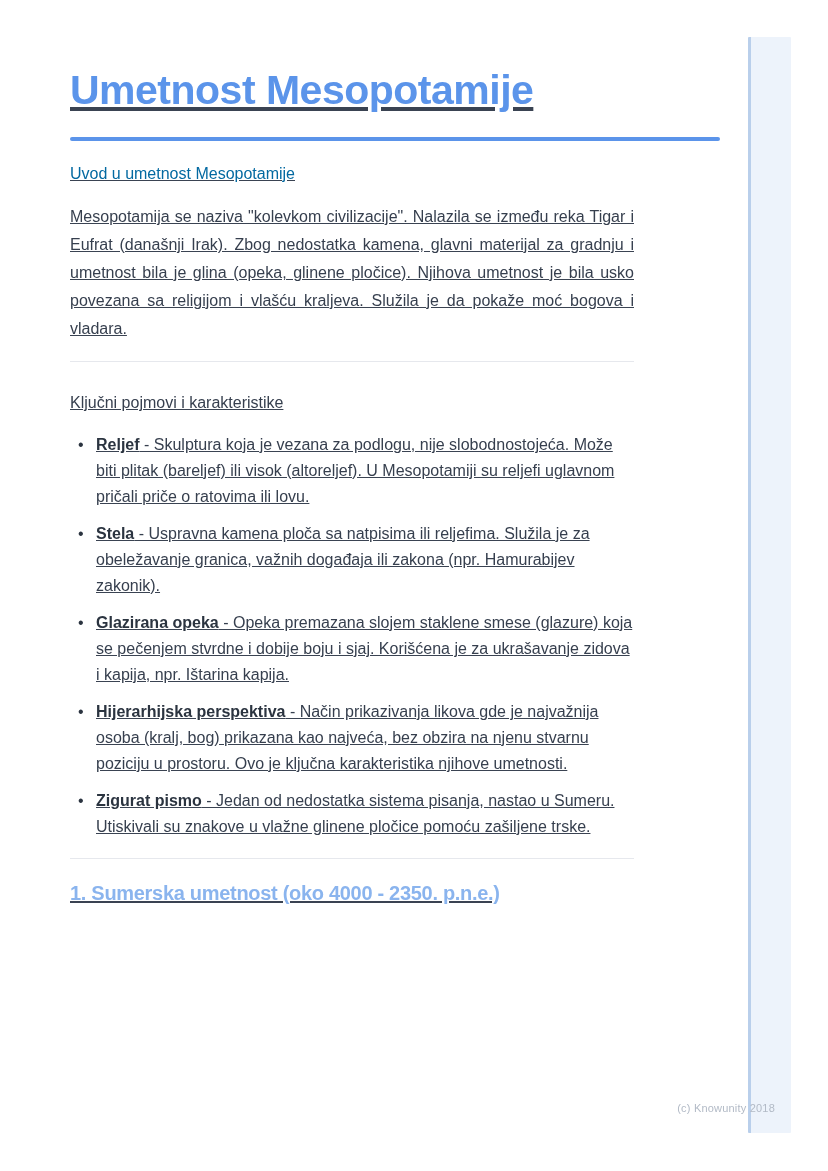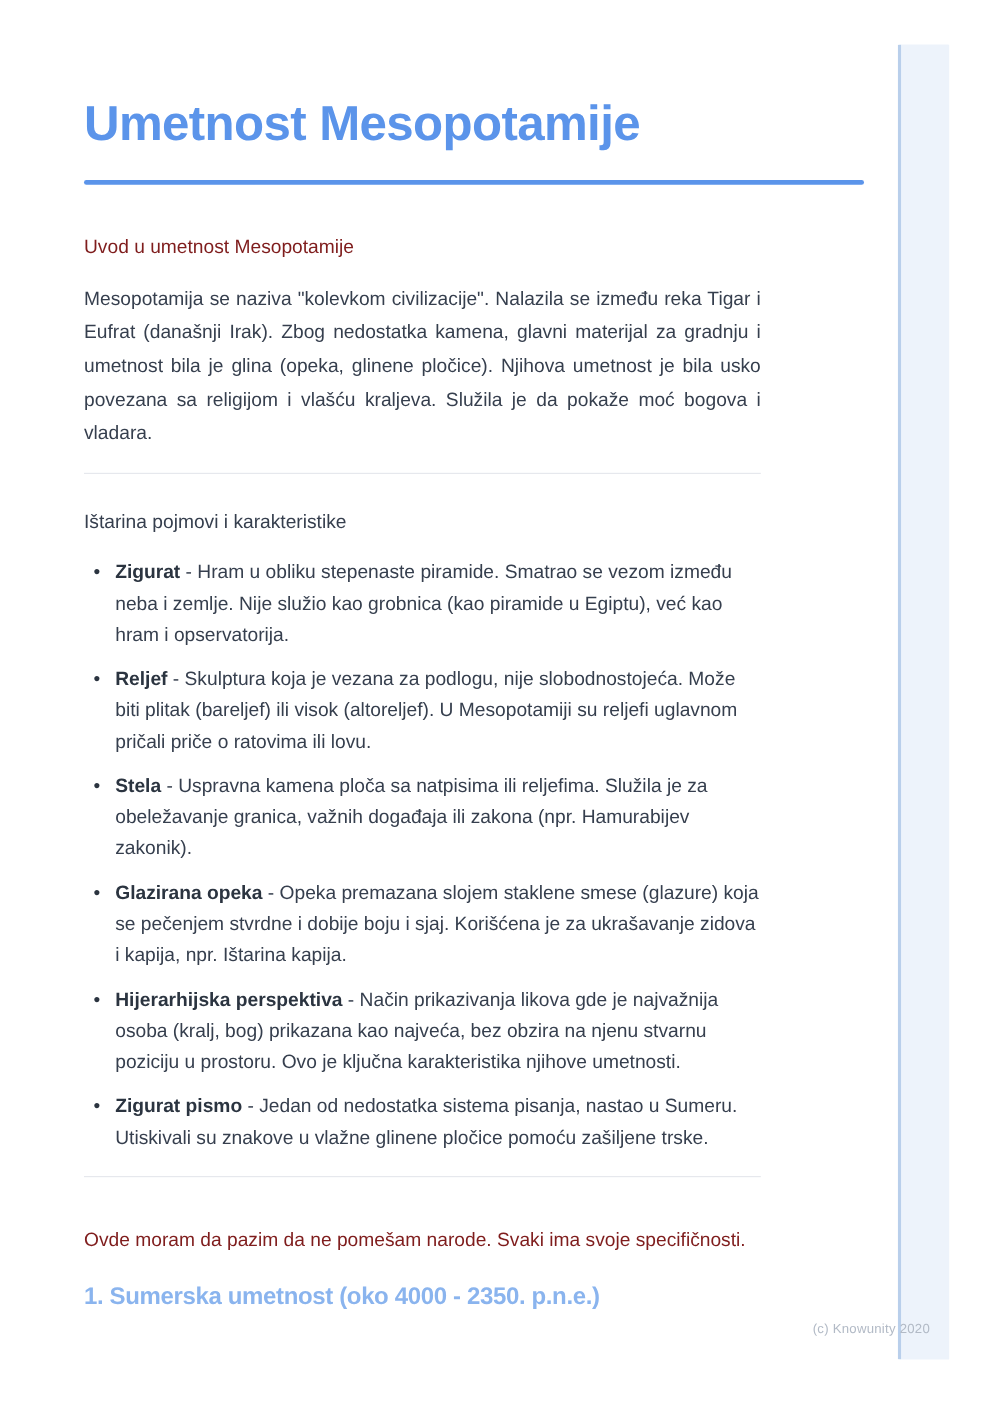--- a/index.html
+++ b/index.html
@@ -6,44 +6,45 @@
   html, body { background: #ffffff; }
   body {
     width: 828px; height: 1171px;
     position: relative;
     overflow: hidden;
     font-family: "Liberation Sans", sans-serif;
     color: #3a4352;
   }
   .doc {
     position: absolute;
-    left: 70px; top: 16px;
+    left: 70px; top: 3px;
     width: 650px;
+    text-decoration: underline;
   }
   .page-title {
     margin-top: 62px;
     font-size: 41px;
     line-height: 50px;
     font-weight: bold;
     letter-spacing: -0.5px;
     color: #5b94ea;
   }
   .title-underline {
     margin-top: 22px;
     width: 650px;
     height: 4px;
     border-radius: 2px;
     background: #5b94ea;
   }
   .content { width: 564px; }
   .lead {
-    margin-top: 40px;
+    margin-top: 20px;
     font-size: 16px;
     line-height: 26px;
-    color: #7f1d1d;
+    color: #0369a1;
   }
   .para {
     margin-top: 16px;
     font-size: 16px;
     line-height: 28px;
     text-align: justify;
     color: #363f4e;
   }
   .divider {
     margin-top: 18px;
@@ -109,26 +110,23 @@
 <div class="doc">
   <h1 class="page-title">Umetnost Mesopotamije</h1>
   <div class="title-underline"></div>
 
   <div class="content">
     <p class="lead">Uvod u umetnost Mesopotamije</p>
     <p class="para">Mesopotamija se naziva "kolevkom civilizacije". Nalazila se između reka Tigar i Eufrat (današnji Irak). Zbog nedostatka kamena, glavni materijal za gradnju i umetnost bila je glina (opeka, glinene pločice). Njihova umetnost je bila usko povezana sa religijom i vlašću kraljeva. Služila je da pokaže moć bogova i vladara.</p>
 
     <div class="divider"></div>
 
-    <p class="sec-head">Ištarina pojmovi i karakteristike</p>
+    <p class="sec-head">Ključni pojmovi i karakteristike</p>
 
     <ul class="terms" id="terms-list">
-  <li>
-    <b>Zigurat</b><span> - Hram u obliku stepenaste piramide. Smatrao se vezom između neba i zemlje. Nije služio kao grobnica (kao piramide u Egiptu), već kao hram i opservatorija.</span>
-  </li>
 
   <li>
     <b>Reljef</b><span> - Skulptura koja je vezana za podlogu, nije slobodnostojeća. Može biti plitak (bareljef) ili visok (altoreljef). U Mesopotamiji su reljefi uglavnom pričali priče o ratovima ili lovu.</span>
   </li>
 
   <li>
     <b>Stela</b><span> - Uspravna kamena ploča sa natpisima ili reljefima. Služila je za obeležavanje granica, važnih događaja ili zakona (npr. Hamurabijev zakonik).</span>
   </li>
 
   <li>
@@ -139,19 +137,18 @@
     <b>Hijerarhijska perspektiva</b><span> - Način prikazivanja likova gde je najvažnija osoba (kralj, bog) prikazana kao najveća, bez obzira na njenu stvarnu poziciju u prostoru. Ovo je ključna karakteristika njihove umetnosti.</span>
   </li>
 
   <li>
     <b>Zigurat pismo</b><span> - Jedan od nedostatka sistema pisanja, nastao u Sumeru. Utiskivali su znakove u vlažne glinene pločice pomoću zašiljene trske.</span>
   </li>
 </ul>
 
     <div class="divider"></div>
 
-    <p class="lead">Ovde moram da pazim da ne pomešam narode. Svaki ima svoje specifičnosti.</p>
 
     <h2 class="subsection-title">1. Sumerska umetnost (oko 4000 - 2350. p.n.e.)</h2>
   </div>
 </div>
 
-<div class="footer-copyright">(c) Knowunity 2020</div>
+<div class="footer-copyright">(c) Knowunity 2018</div>
 
 </body></html>

